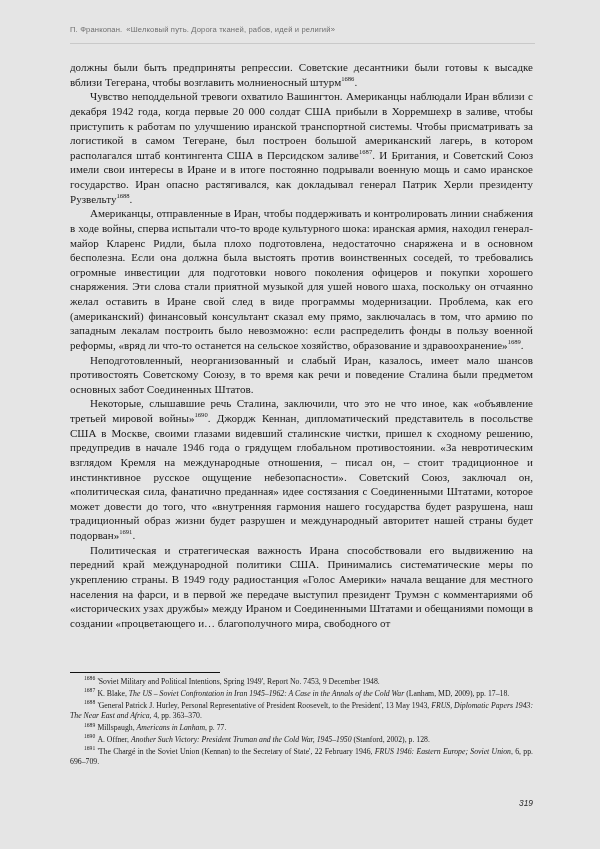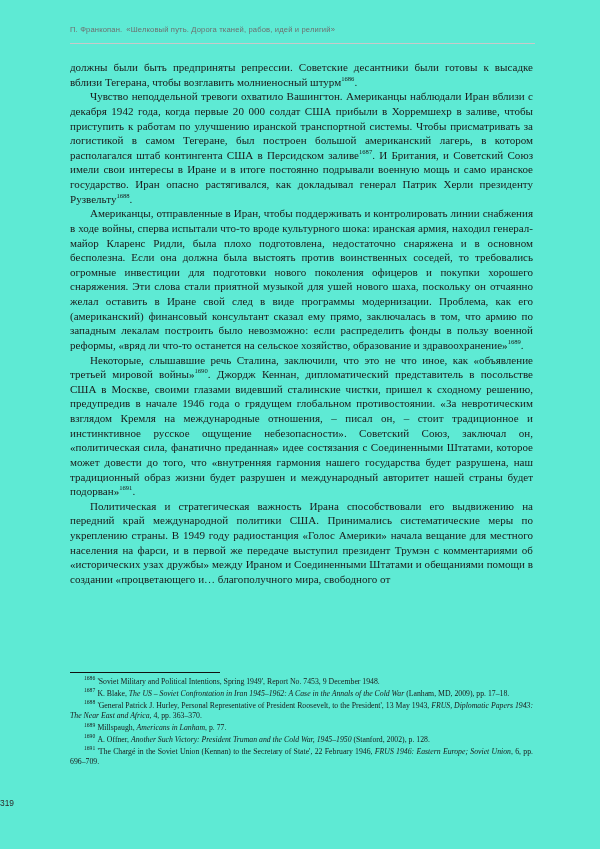--- a/index.html
+++ b/index.html
@@ -14,21 +14,21 @@
     color: #1a1a1a;
     position: relative;
     overflow: hidden;
   }
 
   .page {
     position: absolute;
     left: 0; top: 0;
     width: 600px;
     height: 849px;
-    background: #5eead4;
+    background: #e5e5e5;
   }
 
   
   .running-head {
     position: absolute;
     left: 70px;
     top: 25px;
     width: 465px;
     font-family: "Liberation Sans", "DejaVu Sans", sans-serif;
     font-size: 7.6px;
@@ -100,40 +100,43 @@
     margin-right: 2.2px;
   }
   .it { font-style: italic; margin-top: 44px; }
 
   
   .folio {
     position: absolute;
     left: 0;
     top: 798px;
     width: 533px;
+    text-align: right;
     font-family: "Liberation Sans", "DejaVu Sans", sans-serif;
     font-size: 8.4px;
     color: #2b2b2b;
+    font-style: italic;
   }
 </style>
 </head>
 <body>
 
 <div class="page">
 
   <div class="running-head">
     <span class="author">П. Франкопан.</span><span>«Шелковый путь. Дорога тканей, рабов, идей и религий»</span>
   </div>
 
   <div class="head-rule"></div>
 
   <div class="body-col">
       <p class="para no-indent">должны были быть предприняты репрессии. Советские десантники были готовы к высадке вблизи Тегерана, чтобы возглавить молниеносный штурм<sup class="fn-ref">1686</sup>.</p>
       <p class="para">Чувство неподдельной тревоги охватило Вашингтон. Американцы наблюдали Иран вблизи с декабря 1942 года, когда первые 20 000 солдат США прибыли в Хорремшехр в заливе, чтобы приступить к работам по улучшению иранской транспортной системы. Чтобы присматривать за логистикой в самом Тегеране, был построен большой американский лагерь, в котором располагался штаб контингента США в Персидском заливе<sup class="fn-ref">1687</sup>. И Британия, и Советский Союз имели свои интересы в Иране и в итоге постоянно подрывали военную мощь и само иранское государство. Иран опасно растягивался, как докладывал генерал Патрик Херли президенту Рузвельту<sup class="fn-ref">1688</sup>.</p>
       <p class="para">Американцы, отправленные в Иран, чтобы поддерживать и контролировать линии снабжения в ходе войны, сперва испытали что-то вроде культурного шока: иранская армия, находил генерал-майор Кларенс Ридли, была плохо подготовлена, недостаточно снаряжена и в основном бесполезна. Если она должна была выстоять против воинственных соседей, то требовались огромные инвестиции для подготовки нового поколения офицеров и покупки хорошего снаряжения. Эти слова стали приятной музыкой для ушей нового шаха, поскольку он отчаянно желал оставить в Иране свой след в виде программы модернизации. Проблема, как его (американский) финансовый консультант сказал ему прямо, заключалась в том, что армию по западным лекалам построить было невозможно: если распределить фонды в пользу военной реформы, «вряд ли что-то останется на сельское хозяйство, образование и здравоохранение»<sup class="fn-ref">1689</sup>.</p>
+      <p class="para">Неподготовленный, неорганизованный и слабый Иран, казалось, имеет мало шансов противостоять Советскому Союзу, в то время как речи и поведение Сталина были предметом основных забот Соединенных Штатов.</p>
       <p class="para">Некоторые, слышавшие речь Сталина, заключили, что это не что иное, как «объявление третьей мировой войны»<sup class="fn-ref">1690</sup>. Джордж Кеннан, дипломатический представитель в посольстве США в Москве, своими глазами видевший сталинские чистки, пришел к сходному решению, предупредив в начале 1946 года о грядущем глобальном противостоянии. «За невротическим взглядом Кремля на международные отношения, – писал он, – стоит традиционное и инстинктивное русское ощущение небезопасности». Советский Союз, заключал он, «политическая сила, фанатично преданная» идее состязания с Соединенными Штатами, которое может довести до того, что «внутренняя гармония нашего государства будет разрушена, наш традиционный образ жизни будет разрушен и международный авторитет нашей страны будет подорван»<sup class="fn-ref">1691</sup>.</p>
       <p class="para">Политическая и стратегическая важность Ирана способствовали его выдвижению на передний край международной политики США. Принимались систематические меры по укреплению страны. В 1949 году радиостанция «Голос Америки» начала вещание для местного населения на фарси, и в первой же передаче выступил президент Трумэн с комментариями об «исторических узах дружбы» между Ираном и Соединенными Штатами и обещаниями помощи в создании «процветающего и… благополучного мира, свободного от</p>
     </div>
 
   <div class="fn-rule"></div>
 
   <div class="footnotes">
       <p class="footnote"><sup class="fn-num">1686</sup>'Soviet Military and Political Intentions, Spring 1949', Report No. 7453, 9 December 1948.</p>
       <p class="footnote"><sup class="fn-num">1687</sup>K. Blake, <span class="it">The US – Soviet Confrontation in Iran 1945–1962: A Case in the Annals of the Cold War</span> (Lanham, MD, 2009), pp. 17–18.</p>
       <p class="footnote"><sup class="fn-num">1688</sup>'General Patrick J. Hurley, Personal Representative of President Roosevelt, to the President', 13 May 1943, <span class="it">FRUS, Diplomatic Papers 1943: The Near East and Africa</span>, 4, pp. 363–370.</p>

